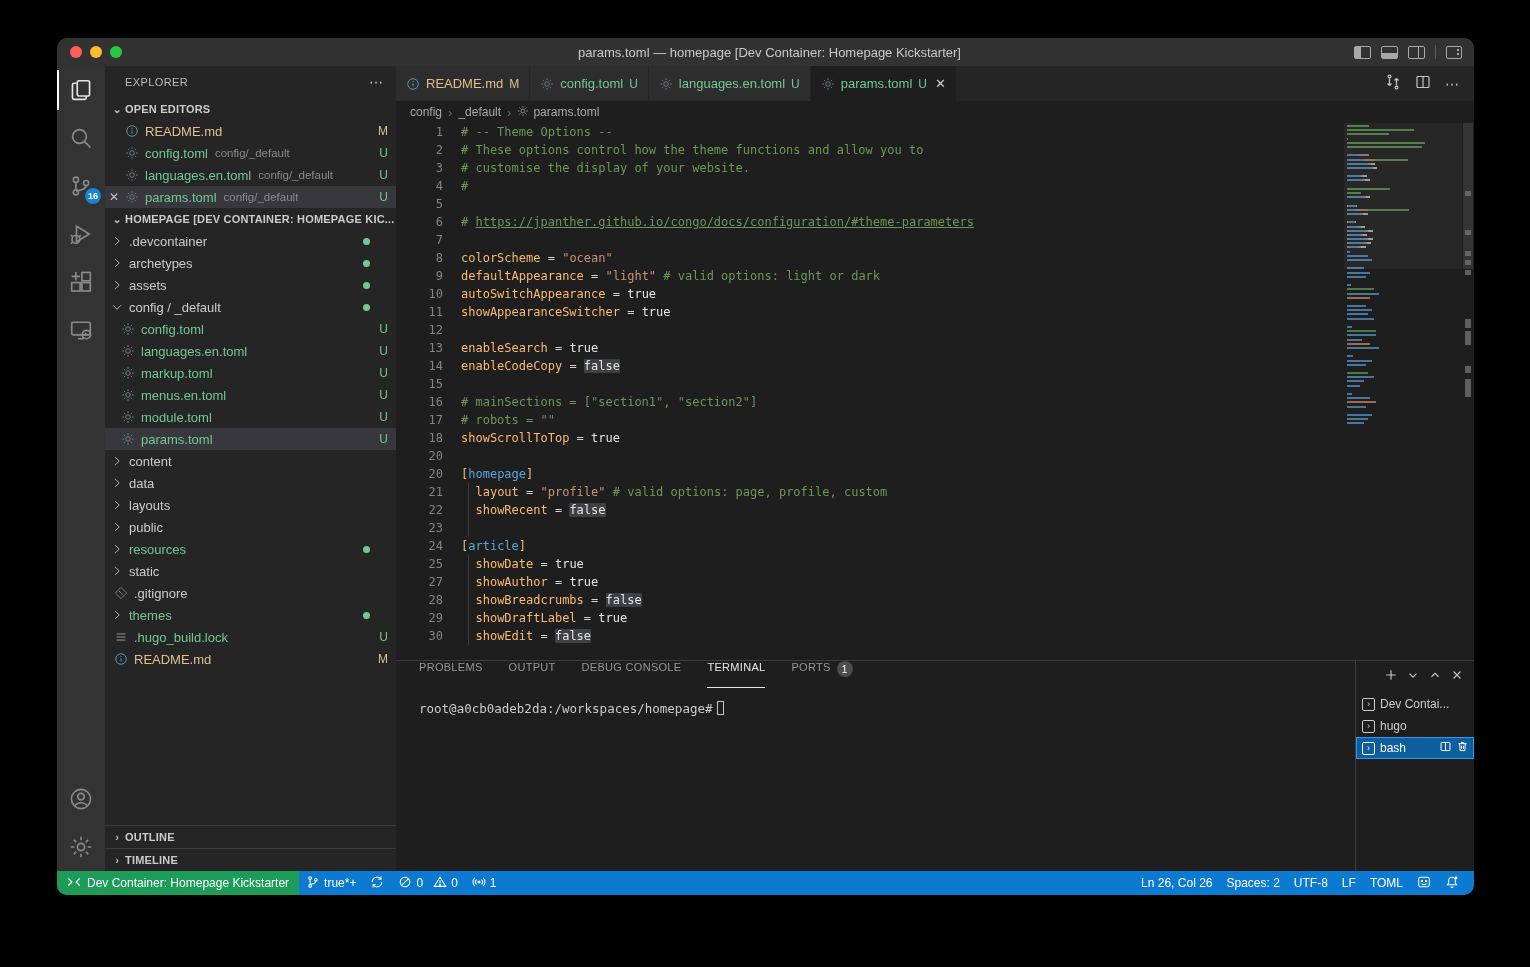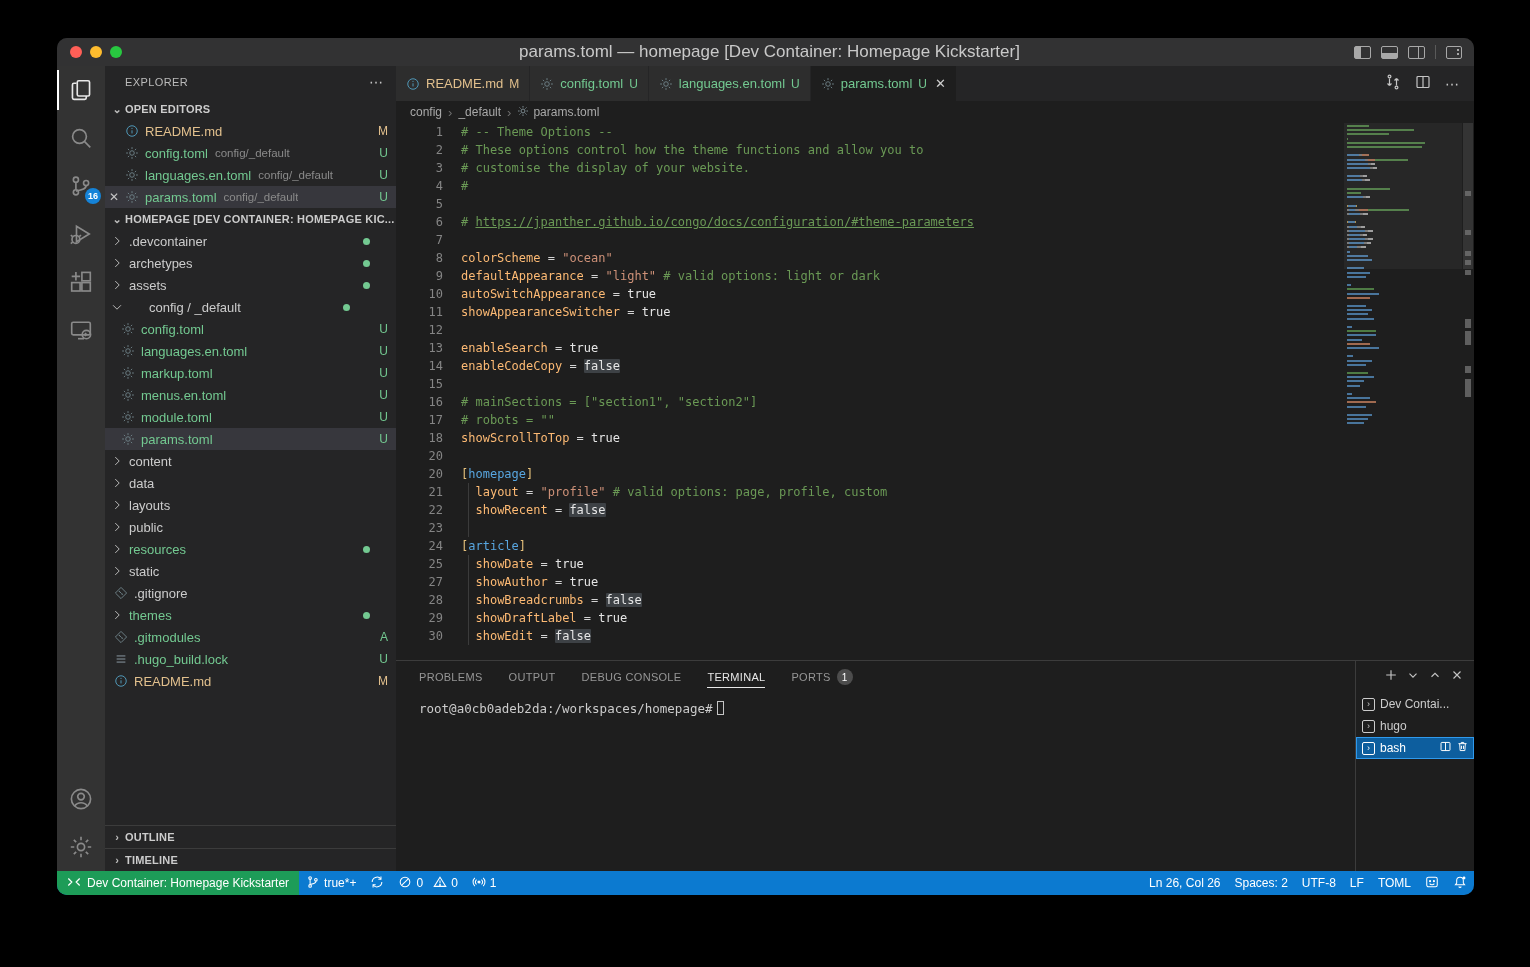--- a/index.html
+++ b/index.html
@@ -11,21 +11,21 @@
     background:#1e1e1e; border-radius:10px; overflow:hidden;
     box-shadow:0 20px 60px rgba(0,0,0,.7); display:flex; flex-direction:column; }
 
   
   .titlebar { height:28px; background:#323233; display:flex; align-items:center;
     position:relative; flex:0 0 28px; }
   .lights { display:flex; gap:8px; margin-left:13px; }
   .light { width:12px; height:12px; border-radius:50%; }
   .light.r { background:#ff5f57; } .light.y { background:#febc2e; } .light.g { background:#28c840; }
   .wtitle { position:absolute; left:8px; right:0; text-align:center; color:#c9c9c9;
-    font-size:17px; pointer-events:none; }
+    font-size:13px; pointer-events:none; }
   .tb-actions { margin-left:auto; display:flex; align-items:center; gap:10px;
     padding-right:12px; color:#a8a8a8; }
   .layout-ic { width:17px; height:13px; border:1px solid #a8a8a8; border-radius:2px; position:relative; }
   .layout-ic.fl::before { content:""; position:absolute; left:0; top:0; bottom:0; width:6px; background:#a8a8a8; }
   .layout-ic.fb::before { content:""; position:absolute; left:0; right:0; bottom:0; height:5px; background:#a8a8a8; }
   .layout-ic.fr::before { content:""; position:absolute; right:0; top:0; bottom:0; width:5px; border-left:1px solid #a8a8a8; }
   .tb-sep { width:1px; height:14px; background:#5a5a5a; }
   .cust-ic { width:16px; height:13px; border:1px solid #a8a8a8; border-radius:2px; position:relative; }
   .cust-ic::before { content:""; position:absolute; right:2px; top:2px; width:2px; height:2px; background:#a8a8a8; box-shadow:0 4px 0 #a8a8a8; }
 
@@ -118,21 +118,21 @@
   .mm-slider { position:absolute; left:0; right:0; top:0; height:146px; background:rgba(255,255,255,.045); }
   .oruler { width:12px; flex:0 0 12px; position:relative; }
   .or-slider { position:absolute; left:1px; right:1px; top:0; height:146px; background:rgba(121,121,121,.25); }
   .or-mark { position:absolute; left:3px; width:6px; background:#767676; opacity:.75; }
 
   
   .panel { flex:0 0 211px; border-top:1px solid #3c3c3c; display:grid;
     grid-template-columns:1fr 119px; grid-template-rows:32px 1fr; background:#1e1e1e; min-height:0;}
   .panel-tabs { grid-column:1; grid-row:1; display:flex; align-items:center; padding-left:23px;
     gap:26px; font-size:11px; color:#969696; letter-spacing:.3px; }
-  .ptab { height:32px; display:flex; align-items:center; gap:6px; position:relative; }
+  .ptab { height:32px; display:flex; align-items:flex-start; gap:6px; position:relative; }
   .ptab.active { color:#e7e7e7; }
   .ptab.active::after { content:""; position:absolute; left:0; right:0; bottom:5px; height:1px; background:#e7e7e7; }
   .pbadge { background:#4d4d4d; color:#fff; border-radius:50%; width:16px; height:16px;
     display:flex; align-items:center; justify-content:center; font-size:10px; }
   .panel-side { grid-column:2; grid-row:1 / span 2; border-left:1px solid #3c3c3c;
     display:flex; flex-direction:column; }
   .pside-actions { height:32px; display:flex; align-items:center; justify-content:flex-end;
     gap:8px; padding-right:10px; color:#c5c5c5; }
   .pside-actions svg { width:14px; height:14px; }
   .term-list { display:flex; flex-direction:column; }
@@ -148,21 +148,21 @@
     font-family:"DejaVu Sans Mono", monospace; font-size:12.5px; color:#cccccc; }
   .cursor-hollow { display:inline-block; width:7px; height:14px; border:1px solid #c5c5c5;
     vertical-align:-2px; margin-left:4px; }
 
   
   .statusbar { height:24px; flex:0 0 24px; display:flex; align-items:stretch; color:#fff;
     font-size:12px; background:#0c7ad0; }
   .sb-remote { background:#1d9c58; display:flex; align-items:center; gap:6px; padding:0 10px; }
   .sb-item { display:flex; align-items:center; gap:4px; padding:0 7px; }
   .sb-group-l { display:flex; align-items:stretch; }
-  .sb-group-r { margin-left:auto; display:flex; align-items:stretch; padding-right:0; }
+  .sb-group-r { margin-left:auto; display:flex; align-items:stretch; padding-right:8px; }
   .statusbar svg { width:14px; height:14px; }
 </style>
 </head>
 <body>
 
 <div class="window">
 
   <div class="titlebar">
     <div class="lights">
       <span class="light r"></span>
@@ -340,21 +340,21 @@
               <svg viewBox="0 0 16 16" fill="none" stroke="currentColor" stroke-width="1.1">
                 <path d="M6 3.5l4.5 4.5L6 12.5"></path>
               </svg>
             </span>
 
     <span class="flabel c-def">assets</span>
     <span class="spacer"></span>
     <span class="fdot"></span>
     <span class="fbadge c-def"></span>
   </div>
-          <div class="row" style="padding-left: 4px; gap: 20px;">
+          <div class="row" style="padding-left: 4px;">
     <span class="tw" style="color: rgb(189, 189, 189);">
               <svg viewBox="0 0 16 16" fill="none" stroke="currentColor" stroke-width="1.1">
                 <path d="M3.5 6L8 10.5 12.5 6"></path>
               </svg>
             </span>
 
     <span class="flabel c-def">config / _default</span>
     <span class="spacer"></span>
     <span class="fdot"></span>
     <span class="fbadge c-def"></span>
@@ -528,35 +528,20 @@
     <span class="tw" style="color: rgb(189, 189, 189);">
               <svg viewBox="0 0 16 16" fill="none" stroke="currentColor" stroke-width="1.1">
                 <path d="M6 3.5l4.5 4.5L6 12.5"></path>
               </svg>
             </span>
 
     <span class="flabel c-green">themes</span>
     <span class="spacer"></span>
     <span class="fdot"></span>
     <span class="fbadge c-green"></span>
-  </div>
-          <div class="row" style="padding-left: 4px;">
-    <span class="tw" style="width: 3px; flex: 0 0 3px;"></span>
-    <span class="ficon" style="color: rgb(109, 128, 134);">
-              <svg viewBox="0 0 16 16" fill="none" stroke="currentColor" stroke-width="1.1">
-                <path d="M8 1.6L14.4 8 8 14.4 1.6 8z"></path>
-                <circle cx="6.2" cy="6.2" r=".8" fill="currentColor" stroke="none"></circle>
-                <circle cx="9.4" cy="9.4" r=".8" fill="currentColor" stroke="none"></circle>
-                <path d="M6.8 6.8l2 2"></path>
-              </svg>
-            </span>
-    <span class="flabel c-green">.gitmodules</span>
-    <span class="spacer"></span>
-
-    <span class="fbadge c-green">A</span>
   </div>
           <div class="row" style="padding-left: 4px;">
     <span class="tw" style="width: 3px; flex: 0 0 3px;"></span>
     <span class="ficon" style="color: rgb(140, 155, 165);">
               <svg viewBox="0 0 16 16" fill="none" stroke="currentColor" stroke-width="1.1">
                 <path d="M3 4.5h10M3 8h10M3 11.5h10"></path>
               </svg>
             </span>
     <span class="flabel c-green">.hugo_build.lock</span>
     <span class="spacer"></span>

